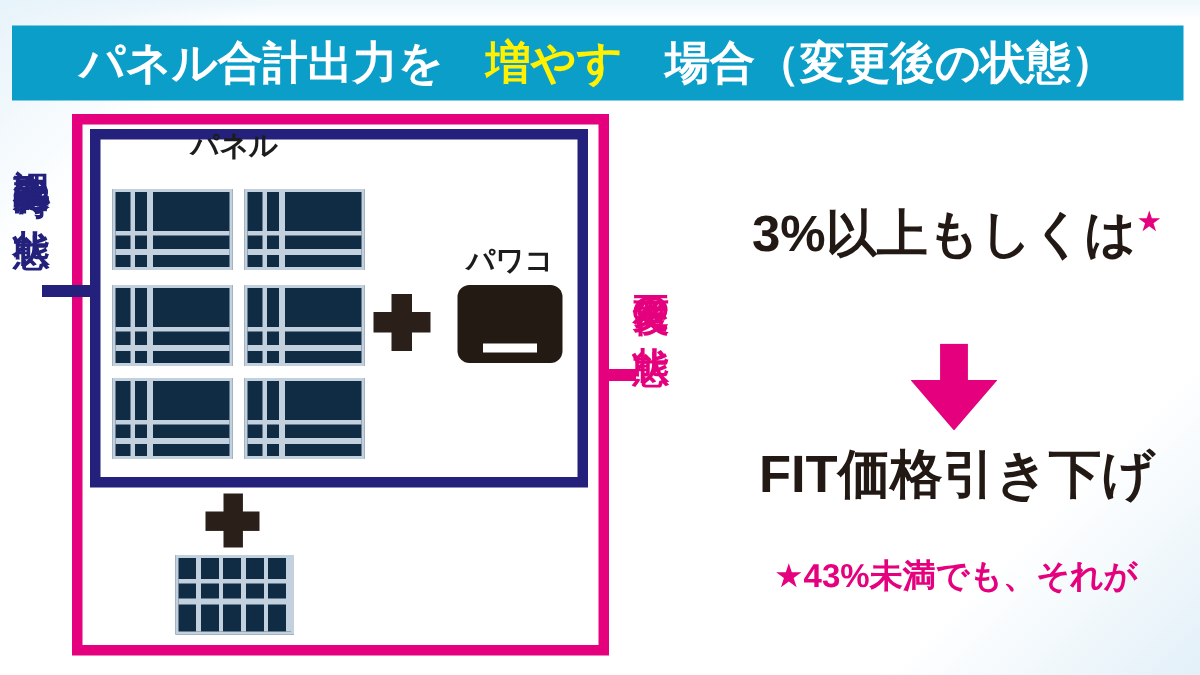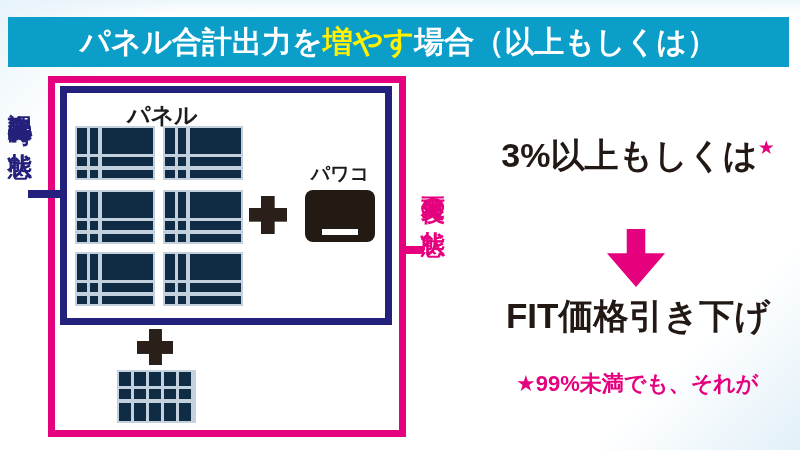--- a/index.html
+++ b/index.html
@@ -17,21 +17,21 @@
     background-image:
       linear-gradient(135deg,#e7f3fa 0px,rgba(231,243,250,0) 130px),
       linear-gradient(315deg,#e2f0f8 0px,rgba(226,240,248,0) 150px),
       linear-gradient(to bottom,#eef7fc 0px,rgba(238,247,252,0) 14px);
   }
   .abs{position:absolute; box-sizing:border-box;}
   
   .title-bar{
     left:8px; top:17px; width:781px; height:50px; background:var(--cyan);
     display:flex; align-items:center; justify-content:center; z-index:2;
-    color:#ffffff; font-weight:bold; font-size:30px; white-space:nowrap;
+    color:#ffffff; font-weight:bold; font-size:30px; white-space:nowrap;gap:28px;
   }
   .title-highlight{color:var(--yellow);}
   
   .pink-box{left:48px; top:76px; width:358px; height:361px; border:7px solid var(--pink); z-index:2; background:transparent;}
   .navy-box{left:60px; top:86px; width:332px; height:239px; border:7px solid var(--navy); background:#ffffff; z-index:2;}
   
   .v-label{
     writing-mode:vertical-rl; text-orientation:upright;
     font-weight:bold; line-height:1; z-index:3; letter-spacing:2px; white-space:nowrap;
   }
@@ -58,21 +58,21 @@
     background-color:var(--panel_fill);
     border:2px solid var(--panel_line);
     background-image:
       repeating-linear-gradient(to right,transparent 0 12px,var(--panel_line) 12px 15px),
       linear-gradient(var(--panel_line),var(--panel_line)),
       linear-gradient(var(--panel_line),var(--panel_line));
     background-size:100% 100%,100% 3px,100% 4px;
     background-position:0 0,0 14px,0 27px;
     background-repeat:no-repeat;
   }
-  .panel-label{left:127px; top:100px; font-size:23px; font-weight:bold; color:#1c1c1c; z-index:4;}
+  .panel-label{left:127px; top:84px; font-size:19px; font-weight:bold; color:#1c1c1c; z-index:4;}
   
   .plus{
     z-index:4;
     background-image:
       linear-gradient(var(--ink2),var(--ink2)),
       linear-gradient(var(--ink2),var(--ink2));
     background-size:100% 36%,36% 100%;
     background-position:center center;
     background-repeat:no-repeat;
   }
@@ -96,21 +96,21 @@
 </style>
 </head>
 <body>
 
 <div class="stage">
   <div class="bg-tint abs"></div>
 
   <div class="title-bar abs">
     <span>パネル合計出力を</span>
       <span class="title-highlight">増やす</span>
-      <span>場合（以上もしくは）</span>
+      <span>場合（変更後の状態）</span>
   </div>
 
   <div class="v-label left-label abs">認定取得時の状態</div>
   <div class="left-connector abs"></div>
 
   <div class="pink-box abs"></div>
 
   <div class="navy-box abs"></div>
 
   <div class="v-label right-label abs">変更後の状態</div>
@@ -137,15 +137,15 @@
 
   <div class="cond-line cond1 abs">
     <span>3%以上もしくは</span><span class="star">★</span>
   </div>
 
   <div class="down-arrow abs"></div>
 
   <div class="outcome abs">FIT価格引き下げ</div>
 
   <div class="note abs">
-    <div>★99%未満でも、それが</div>
+    <div>★43%未満でも、それが</div>
   </div>
 </div>
 
 </body></html>

